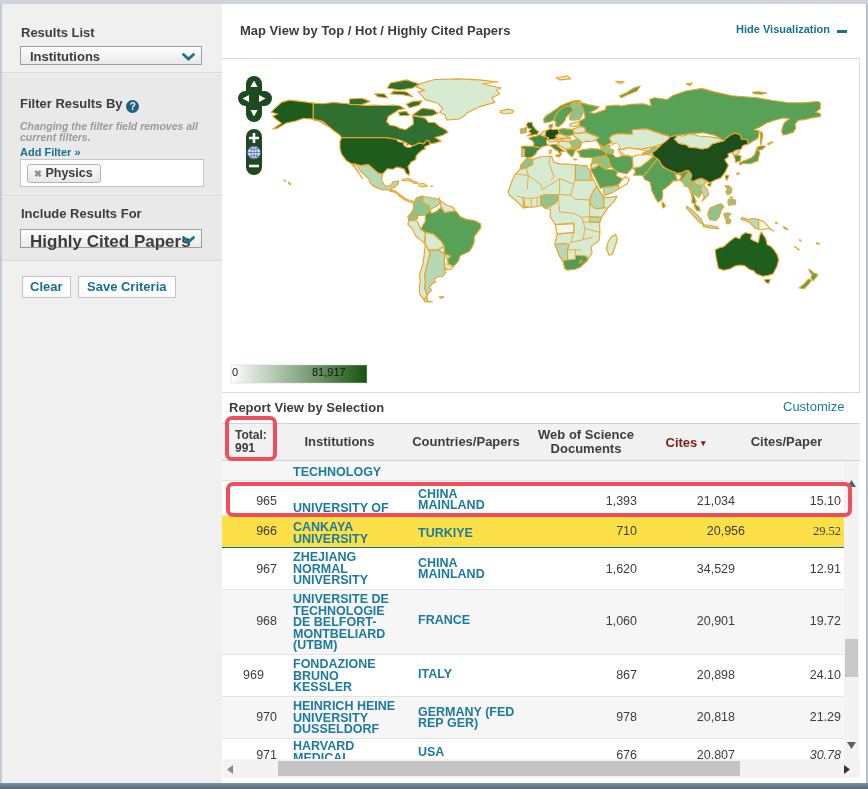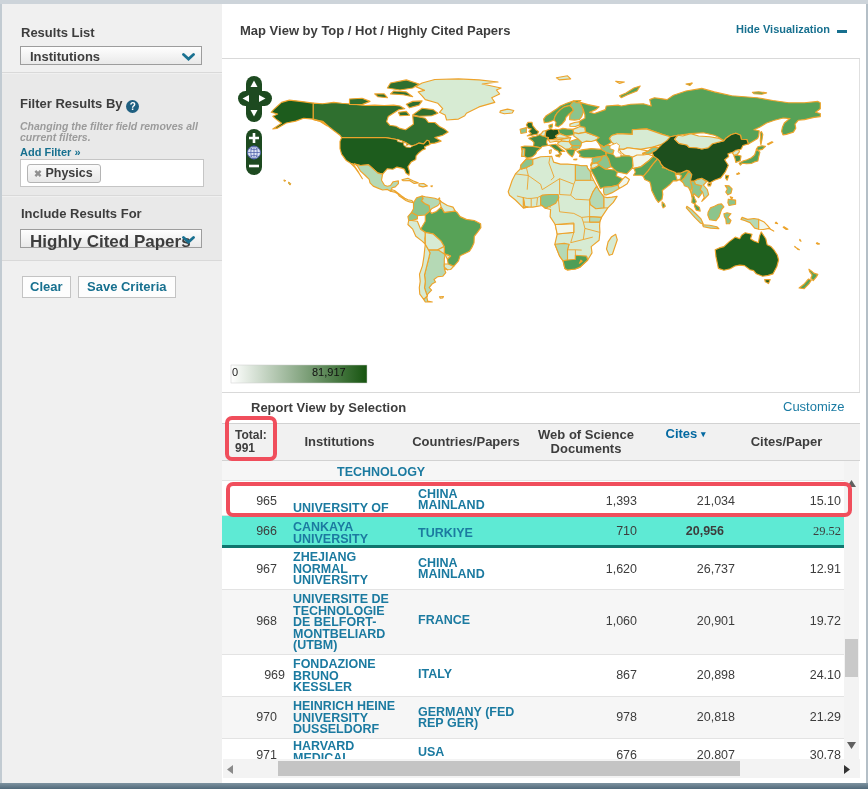--- a/index.html
+++ b/index.html
@@ -266,90 +266,90 @@
           </linearGradient>
         </defs>
 <rect x="9" y="306" width="136" height="18" fill="url(#lg)" stroke="#cccccc" stroke-width="0.5"></rect>
 <text x="10" y="317" font-family="Liberation Sans, sans-serif" font-size="11" fill="#222">0</text>
 <text x="90" y="317" font-family="Liberation Sans, sans-serif" font-size="11" fill="#111">81,917</text>
 </svg>
   </div>
 
   <div class="abs" style="left:0;top:388px;width:638px;height:1px;background:#d9d9d9;"></div>
 
-  <div class="abs hdr" style="left:29px;top:396px;">Report View by Selection</div>
+  <div class="abs hdr" style="left:7px;top:396px;">Report View by Selection</div>
   <div class="abs" style="left:561px;top:395px;font-size:13px;color:#1a7ba3;">Customize</div>
 
   <div class="abs" style="left:0;top:419px;width:638px;height:38px;background:#f1f1f1;border-top:1px solid #d2d2d2;border-bottom:1px solid #d2d2d2;"></div>
   <div class="abs" style="left:13px;top:425px;width:46px;line-height:12.5px;font-size:12px;font-weight:bold;color:#3d3d3d;">Total: 991</div>
   <div class="abs hdr" style="left:60px;top:430px;width:115px;text-align:center;">Institutions</div>
   <div class="abs hdr" style="left:184px;top:430px;width:120px;text-align:center;">Countries/Papers</div>
   <div class="abs hdr" style="left:304px;top:424px;width:120px;text-align:center;line-height:14px;">Web of Science Documents</div>
-  <div class="abs hdr" style="left:426px;top:422px;width:75px;text-align:center;color:#0369a1;">Cites <span style="font-size:9px;vertical-align:1px;">▾</span></div>
+  <div class="abs hdr" style="left:426px;top:431px;width:75px;text-align:center;color:#7f1d1d;">Cites <span style="font-size:9px;vertical-align:1px;">▾</span></div>
   <div class="abs hdr" style="left:517px;top:430px;width:95px;text-align:center;">Cites/Paper</div>
 
   <div class="abs" id="tbody" style="left:0;top:457px;width:638px;height:298px;overflow:hidden;">
   <div class="abs" style="left:0;top:0px;width:622px;height:20px;background:#f6f6f6;border-bottom:1px solid #e3e3e3;">
-    <div class="abs inst" style="left:71px;top:6px;width:118px;margin-left:44px;">TECHNOLOGY</div>
+    <div class="abs inst" style="left:71px;top:6px;width:118px;">TECHNOLOGY</div>
   </div>
   <div class="abs" style="left:0;top:20px;width:622px;height:35px;background:#ffffff;border-bottom:1px solid #e3e3e3;">
     <div class="abs num" style="left:8px;top:13px;width:47px;">965</div>
     <div class="abs inst" style="left:71px;top:22px;width:118px;">UNIVERSITY OF<br>JINAN</div>
     <div class="abs inst" style="left:196px;top:7.5px;width:118px;">CHINA<br>MAINLAND</div>
     <div class="abs num" style="left:315px;top:13px;width:100px;">1,393</div>
     <div class="abs num" style="left:413px;top:13px;width:100px;">21,034</div>
     <div class="abs num" style="left:519px;top:13px;width:100px;">15.10</div>
   </div>
-  <div class="abs" style="left:0;top:55px;width:622px;height:32px;background:#5eead4;border-bottom:3px solid #0f766e;">
+  <div class="abs" style="left:0;top:55px;width:622px;height:32px;background:#fde047;border-bottom:1px solid #0f766e;">
     <div class="abs num" style="left:8px;top:8px;width:47px;">966</div>
     <div class="abs inst" style="left:71px;top:6px;width:118px;">CANKAYA<br>UNIVERSITY</div>
     <div class="abs inst" style="left:196px;top:11.5px;width:118px;">TURKIYE</div>
     <div class="abs num" style="left:315px;top:8px;width:100px;">710</div>
-    <div class="abs num" style="left:402px;top:8px;width:100px;font-weight:bold;">20,956</div>
+    <div class="abs num" style="left:423px;top:8px;width:100px;">20,956</div>
     <div class="abs num" style="left:519px;top:8px;width:100px;font-family:Liberation Serif, serif;">29.52</div>
   </div>
   <div class="abs" style="left:0;top:87px;width:622px;height:42px;background:#ffffff;border-bottom:1px solid #e3e3e3;">
     <div class="abs num" style="left:8px;top:14px;width:47px;">967</div>
     <div class="abs inst" style="left:71px;top:4px;width:118px;">ZHEJIANG<br>NORMAL<br>UNIVERSITY</div>
     <div class="abs inst" style="left:196px;top:9.5px;width:118px;">CHINA<br>MAINLAND</div>
     <div class="abs num" style="left:315px;top:14px;width:100px;">1,620</div>
-    <div class="abs num" style="left:413px;top:14px;width:100px;">26,737</div>
+    <div class="abs num" style="left:413px;top:14px;width:100px;">34,529</div>
     <div class="abs num" style="left:519px;top:14px;width:100px;">12.91</div>
   </div>
   <div class="abs" style="left:0;top:129px;width:622px;height:65px;background:#f6f6f6;border-bottom:1px solid #e3e3e3;">
     <div class="abs num" style="left:8px;top:24px;width:47px;">968</div>
     <div class="abs inst" style="left:71px;top:4px;width:118px;">UNIVERSITE DE<br>TECHNOLOGIE<br>DE BELFORT-<br>MONTBELIARD<br>(UTBM)</div>
     <div class="abs inst" style="left:196px;top:25px;width:118px;">FRANCE</div>
     <div class="abs num" style="left:315px;top:24px;width:100px;">1,060</div>
     <div class="abs num" style="left:413px;top:24px;width:100px;">20,901</div>
     <div class="abs num" style="left:519px;top:24px;width:100px;">19.72</div>
   </div>
   <div class="abs" style="left:0;top:194px;width:622px;height:42px;background:#ffffff;border-bottom:1px solid #e3e3e3;">
-    <div class="abs num" style="left:16px;top:13px;width:47px;">969</div>
+    <div class="abs num" style="left:8px;top:13px;width:47px;text-align:center;">969</div>
     <div class="abs inst" style="left:71px;top:4px;width:118px;">FONDAZIONE<br>BRUNO<br>KESSLER</div>
     <div class="abs inst" style="left:196px;top:14px;width:118px;">ITALY</div>
     <div class="abs num" style="left:315px;top:13px;width:100px;">867</div>
     <div class="abs num" style="left:413px;top:13px;width:100px;">20,898</div>
     <div class="abs num" style="left:519px;top:13px;width:100px;">24.10</div>
   </div>
   <div class="abs" style="left:0;top:236px;width:622px;height:42px;background:#f6f6f6;border-bottom:1px solid #e3e3e3;">
     <div class="abs num" style="left:8px;top:13px;width:47px;">970</div>
     <div class="abs inst" style="left:71px;top:4px;width:118px;">HEINRICH HEINE<br>UNIVERSITY<br>DUSSELDORF</div>
     <div class="abs inst" style="left:196px;top:9.5px;width:118px;">GERMANY (FED<br>REP GER)</div>
     <div class="abs num" style="left:315px;top:13px;width:100px;">978</div>
     <div class="abs num" style="left:413px;top:13px;width:100px;">20,818</div>
     <div class="abs num" style="left:519px;top:13px;width:100px;">21.29</div>
   </div>
   <div class="abs" style="left:0;top:278px;width:622px;height:42px;background:#ffffff;border-bottom:1px solid #e3e3e3;">
     <div class="abs num" style="left:8px;top:9px;width:47px;">971</div>
     <div class="abs inst" style="left:71px;top:2px;width:118px;">HARVARD<br>MEDICAL</div>
     <div class="abs inst" style="left:196px;top:8px;width:118px;">USA</div>
     <div class="abs num" style="left:315px;top:9px;width:100px;">676</div>
     <div class="abs num" style="left:413px;top:9px;width:100px;">20,807</div>
-    <div class="abs num" style="left:519px;top:9px;width:100px;">30.78</div>
+    <div class="abs num" style="left:519px;top:9px;width:100px;font-style:italic;">30.78</div>
   </div>
   </div>
 
   <div class="abs" style="left:622px;top:457px;width:15px;height:298px;background:#f3f3f3;">
     <svg class="abs" style="left:3px;top:19px;" width="9" height="7">
         <path d="M4.5 0 L9 7 L0 7 Z" fill="#606060"></path>
       </svg>
     <div class="abs" style="left:1px;top:178px;width:13px;height:38px;background:#c9c9c9;"></div>
     <svg class="abs" style="left:3px;bottom:10px;" width="9" height="7">
         <path d="M0 0 L9 0 L4.5 7 Z" fill="#606060"></path>

